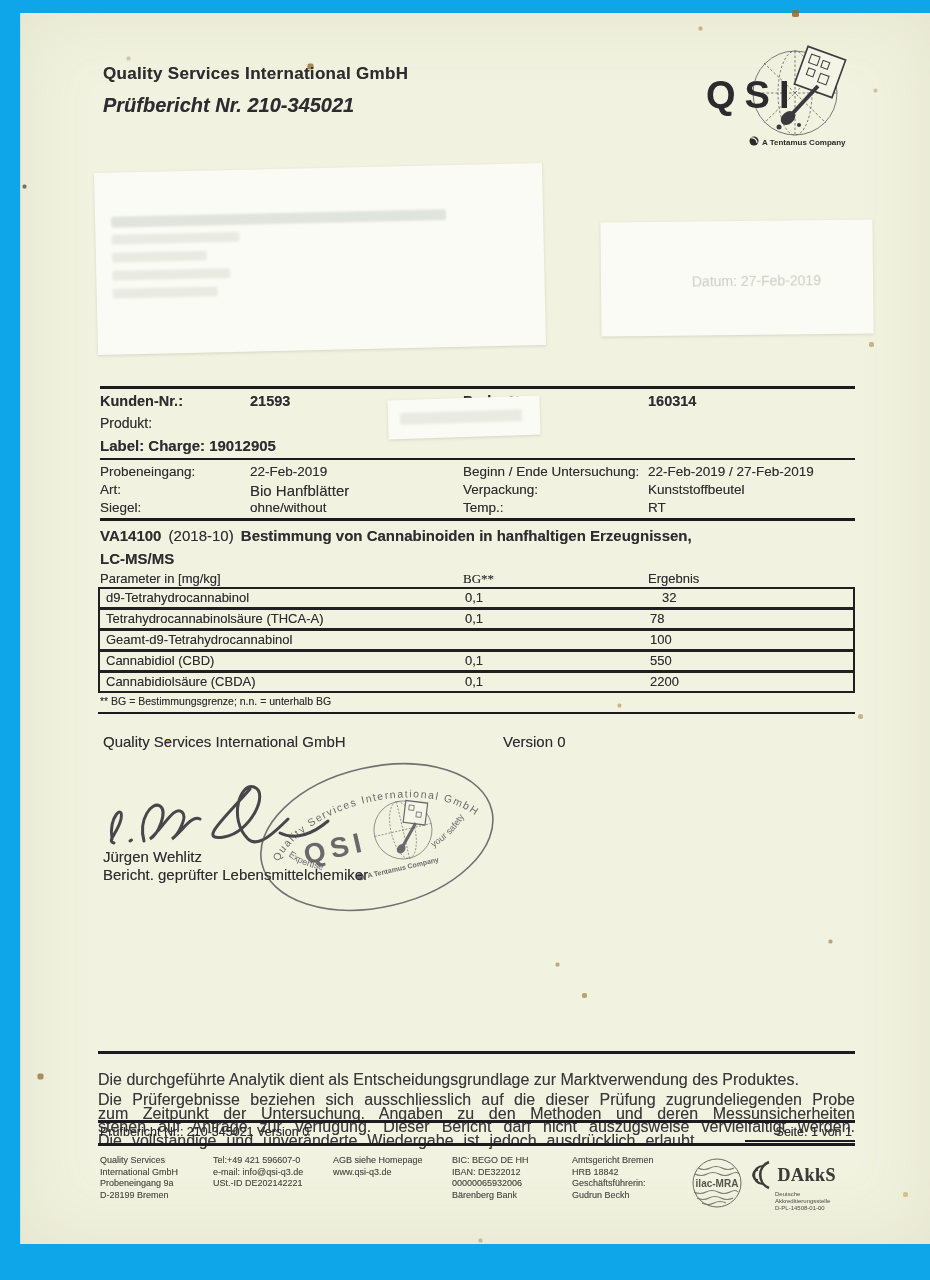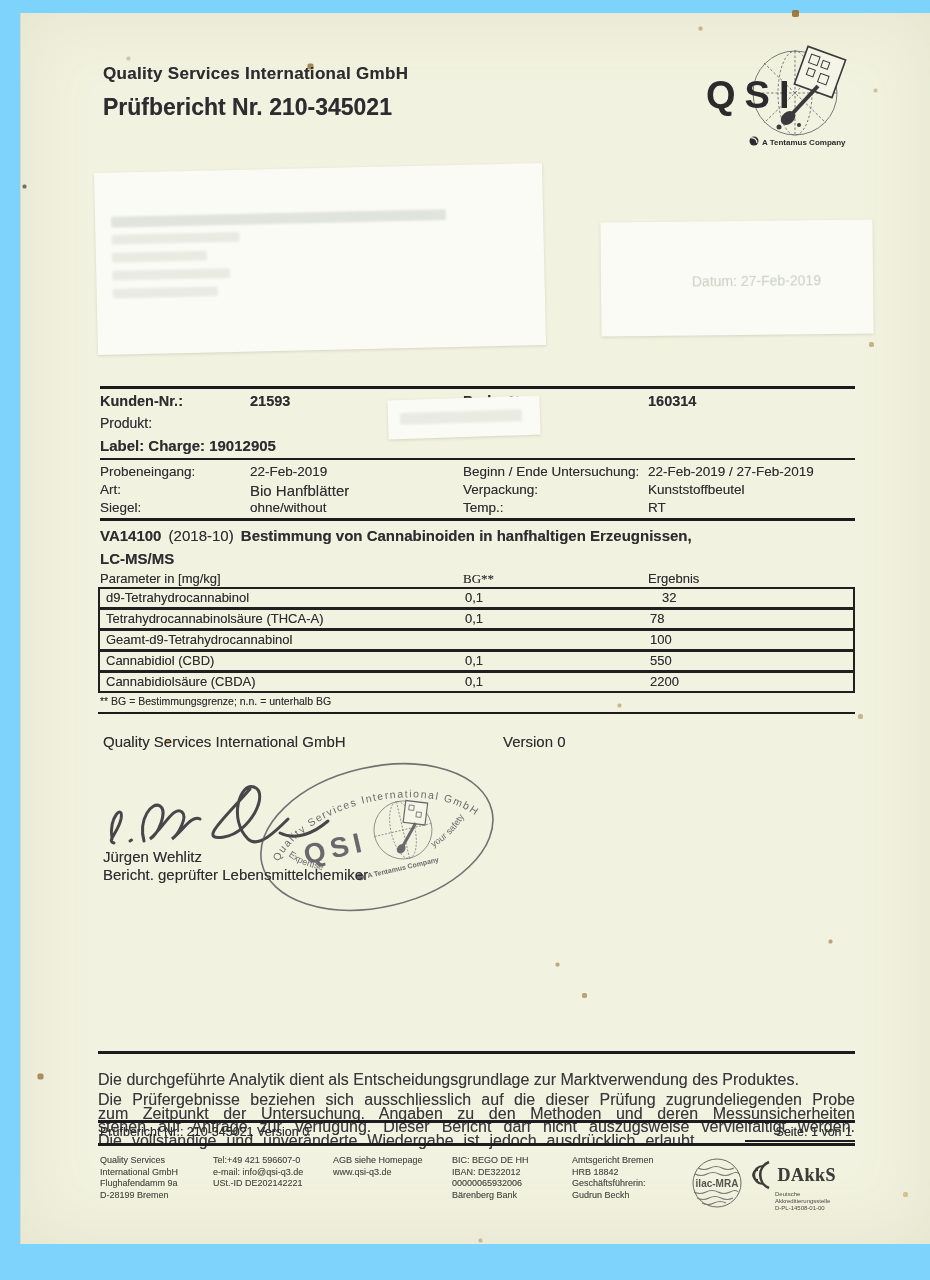--- a/index.html
+++ b/index.html
@@ -1,16 +1,16 @@
 <!DOCTYPE html>
 <html><head>
 <meta charset="utf-8">
 <style>
   html,body{margin:0;padding:0;background:#e9e9e6;}
-  #page{position:relative;width:930px;height:1280px;background:#7dd3fc;overflow:hidden;
+  #page{position:relative;width:930px;height:1280px;background:#0ea5e9;overflow:hidden;
         font-family:"Liberation Sans",sans-serif;color:#2b2b2f;}
   .abs{position:absolute;}
   #paper{left:20px;top:13px;width:910px;height:1231px;background:#f1f2df;
          box-shadow:inset 0 0 70px rgba(170,160,110,.16);border-left:1px solid #d8d8cf;}
   .txt{text-shadow:0 0 .5px rgba(40,40,40,.45);color:#2d2d31;white-space:nowrap;}
   .b{font-weight:bold;}
   .line{position:absolute;background:#1c1c1f;}
   .whitebox{position:absolute;background:#fbfbf5;box-shadow:0 1px 3px rgba(90,90,60,.18);}
   .ghostbar{position:absolute;background:#dbdfd6;filter:blur(.8px);border-radius:2px;}
   .ghosttext{position:absolute;color:#c9cfc2;filter:blur(.6px);font-size:14px;white-space:nowrap;}
@@ -32,21 +32,21 @@
     700px 28px 0 1.5px rgba(160,120,50,.5), 268px 241px 0 2px rgba(150,110,45,.55),
     871px 344px 0 2px rgba(155,115,45,.5), 40px 1076px 0 2.5px rgba(140,100,40,.7),
     557px 964px 0 1.5px rgba(145,105,40,.55), 584px 995px 0 2px rgba(150,110,45,.6),
     830px 941px 0 1.5px rgba(140,100,40,.55), 619px 705px 0 1.5px rgba(150,110,45,.45),
     860px 716px 0 2px rgba(150,110,45,.45), 905px 1194px 0 2px rgba(190,150,60,.5),
     128px 58px 0 1.5px rgba(150,110,45,.35), 417px 205px 0 1.5px rgba(120,90,40,.4),
     24px 186px 0 1.5px rgba(80,80,80,.8), 875px 90px 0 1.5px rgba(150,110,45,.35),
     167px 741px 0 2px rgba(200,140,30,.7), 480px 1240px 0 1.5px rgba(150,110,45,.4);"></div>
 
   <div class="abs txt b" style="left:103px;top:64px;font-size:17px;letter-spacing:.3px;">Quality Services International GmbH</div>
-  <div class="abs txt b" style="left:103px;top:94px;font-size:23px;">Prüfbericht Nr. 210-345021</div>
+  <div class="abs txt b" style="left:103px;top:94px;font-size:20px;font-style:italic;">Prüfbericht Nr. 210-345021</div>
 
   <svg class="abs" style="left:700px;top:38px;" width="200" height="120" viewBox="0 0 200 120">
     <g stroke="#5a5a5e" stroke-width=".8" fill="none">
       <circle cx="95" cy="55" r="42"></circle>
       <ellipse cx="95" cy="55" rx="17" ry="42" stroke-dasharray="2.5,2"></ellipse>
       <line x1="53" y1="55" x2="137" y2="55" stroke-dasharray="2.5,2"></line>
       <line x1="95" y1="13" x2="95" y2="97" stroke-dasharray="2.5,2"></line>
       <line x1="64" y1="25" x2="126" y2="85" stroke-dasharray="2.5,2"></line>
       <line x1="126" y1="25" x2="64" y2="85" stroke-dasharray="2.5,2"></line>
     </g>
@@ -205,21 +205,21 @@
   <div class="abs legal" style="left:98px;top:1079px;width:757px;text-align:justify;line-height:13.5px;word-spacing:5.5px;">Die Prüfergebnisse beziehen sich ausschliesslich auf die dieser Prüfung zugrundeliegenden Probe zum Zeitpunkt der Untersuchung. Angaben zu den Methoden und deren Messunsicherheiten stehen auf Anfrage zur Verfügung. Dieser Bericht darf nicht auszugsweise vervielfältigt werden. Die vollständige und unveränderte Wiedergabe ist jedoch ausdrücklich erlaubt.</div>
   <div class="line" style="left:98px;top:1120px;width:757px;height:2.5px;"></div>
   <div class="abs txt" style="left:100px;top:1125px;font-size:12.5px;">Prüfbericht Nr.: 210-345021 Version 0</div>
   <div class="abs txt" style="right:78px;top:1125px;font-size:12.5px;">Seite: 1 von 1</div>
   <div class="line" style="left:745px;top:1140px;width:110px;height:1.5px;"></div>
   <div class="line" style="left:98px;top:1143px;width:757px;height:2.5px;"></div>
 
   <div class="fcol" style="left:100px;">
     <div>Quality Services</div>
     <div>International GmbH</div>
-    <div>Flughafendamm 9a</div>
+    <div>Probeneingang 9a</div>
     <div>D-28199 Bremen</div>
   </div>
   <div class="fcol" style="left:213px;">
     <div>Tel:+49 421 596607-0</div>
     <div>e-mail: info@qsi-q3.de</div>
     <div>USt.-ID DE202142221</div>
   </div>
   <div class="fcol" style="left:333px;">
     <div>AGB siehe Homepage</div>
     <div>www.qsi-q3.de</div>

